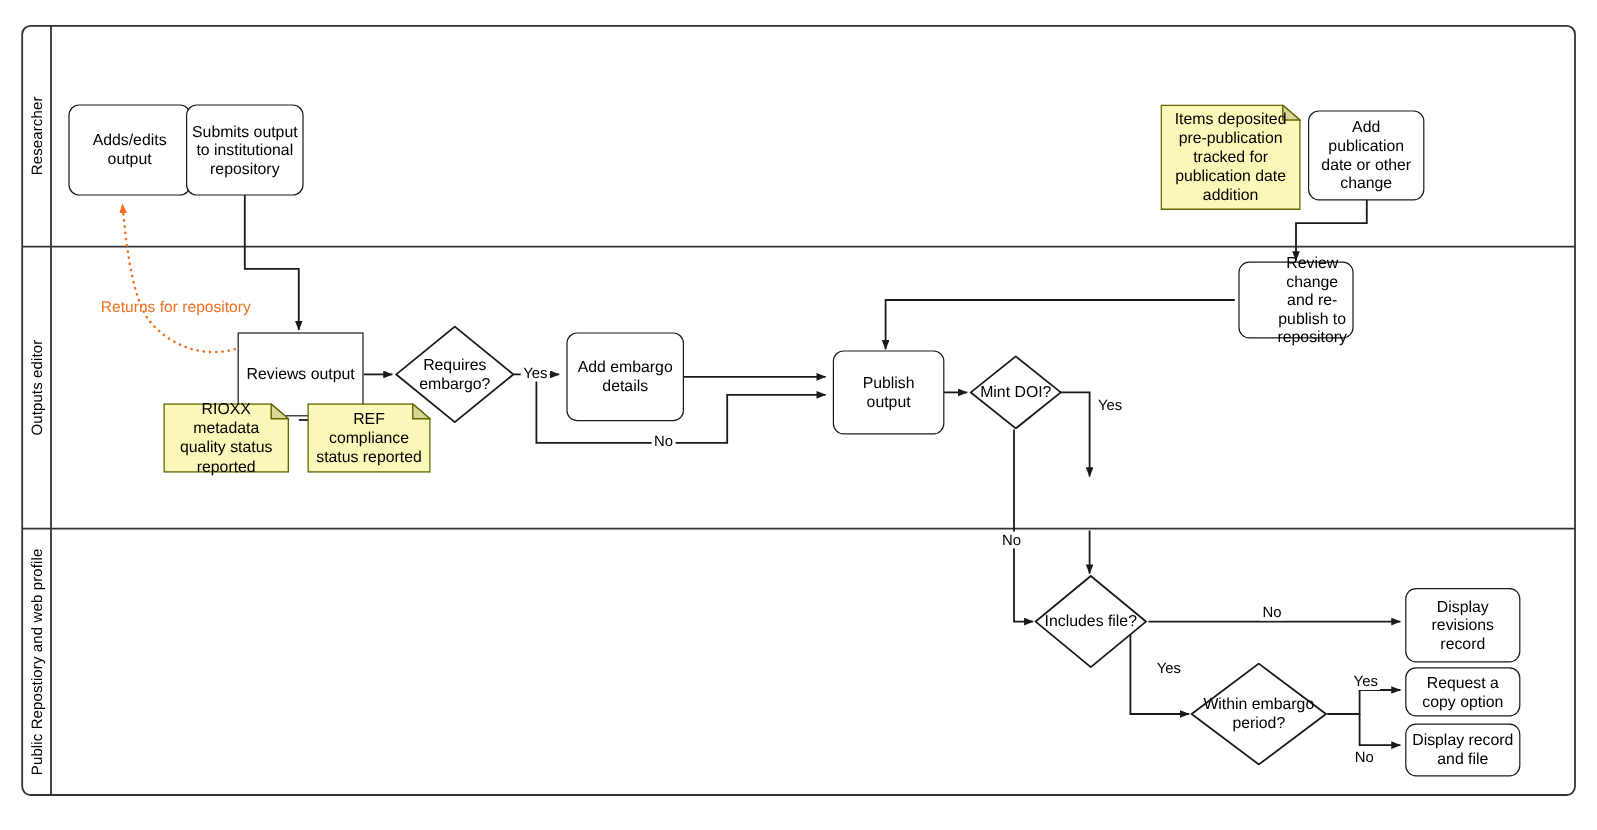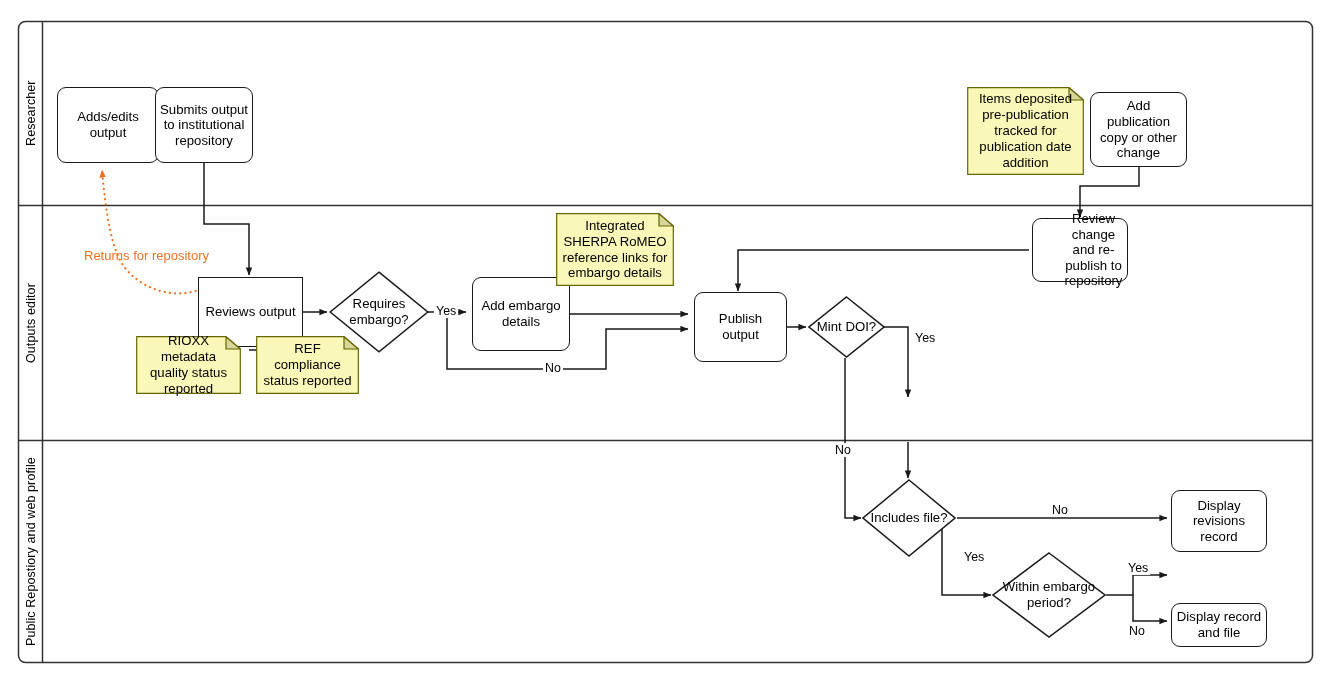--- a/index.html
+++ b/index.html
@@ -127,21 +127,21 @@
 
   <div class="node" style="left:57px;top:87px;width:102px;height:76px;">
     <span class="inner-txt">Adds/edits output</span>
   </div>
 
   <div class="node" style="left:155px;top:87px;width:98px;height:76px;">
     <span class="inner-txt">Submits output to institutional repository</span>
   </div>
 
   <div class="node" style="left:1090px;top:92px;width:97px;height:75px;">
-    <span class="inner-txt">Add publication copy or other change</span>
+    <span class="inner-txt">Add publication date or other change</span>
   </div>
 
   <div class="node sharp" style="left:198px;top:277px;width:105px;height:70px;">
     <span class="inner-txt">Reviews output</span>
   </div>
 
   <div class="diamond" style="left:329px;top:271px;width:100px;height:82px;">
     <svg viewBox="0 0 100 82" preserveAspectRatio="none">
       <polygon points="50,1.2 98.8,41 50,80.8 1.2,41" fill="#fff" stroke="#1a1a1a" stroke-width="1.5" vector-effect="non-scaling-stroke"></polygon>
     </svg>
@@ -179,20 +179,23 @@
     <svg viewBox="0 0 114 86" preserveAspectRatio="none">
       <polygon points="57,1 113,43 57,85 1,43" fill="#fff" stroke="#1a1a1a" stroke-width="1.5" vector-effect="non-scaling-stroke"></polygon>
     </svg>
     <span class="dtxt">Within embargo period?</span>
   </div>
 
   <div class="node" style="left:1171px;top:490px;width:96px;height:62px;">
     <span class="inner-txt">Display revisions record</span>
   </div>
 
+  <div class="node" style="left:1171px;top:556px;width:96px;height:41px;">
+    <span class="inner-txt">Request a copy option</span>
+  </div>
 
   <div class="node" style="left:1171px;top:603px;width:96px;height:44px;">
     <span class="inner-txt">Display record and file</span>
   </div>
 
   <div class="note" style="left:136px;top:336px;width:105px;height:58px;">
     <svg viewBox="0 0 105 58" preserveAspectRatio="none">
       <path d="M0.7,0.7 H90 L104.3,13 V57.3 H0.7 Z" fill="#FAF8B8" stroke="#666600" stroke-width="1.2" vector-effect="non-scaling-stroke"></path>
       <path d="M90,0.7 L104.3,13 H90 Z" fill="#D8D69B" stroke="#666600" stroke-width="1.2" vector-effect="non-scaling-stroke"></path>
     </svg>
@@ -200,27 +203,20 @@
   </div>
 
   <div class="note" style="left:256px;top:336px;width:103px;height:58px;">
     <svg viewBox="0 0 103 58" preserveAspectRatio="none">
       <path d="M0.7,0.7 H88 L102.3,13 V57.3 H0.7 Z" fill="#FAF8B8" stroke="#666600" stroke-width="1.2" vector-effect="non-scaling-stroke"></path>
       <path d="M88,0.7 L102.3,13 H88 Z" fill="#D8D69B" stroke="#666600" stroke-width="1.2" vector-effect="non-scaling-stroke"></path>
     </svg>
     <span class="inner-txt">REF compliance status reported</span>
   </div>
 
-  <div class="note" style="left:556px;top:213px;width:118px;height:73px;">
-    <svg viewBox="0 0 118 73" preserveAspectRatio="none">
-      <path d="M0.7,0.7 H103 L117.3,13 V72.3 H0.7 Z" fill="#FAF8B8" stroke="#666600" stroke-width="1.2" vector-effect="non-scaling-stroke"></path>
-      <path d="M103,0.7 L117.3,13 H103 Z" fill="#D8D69B" stroke="#666600" stroke-width="1.2" vector-effect="non-scaling-stroke"></path>
-    </svg>
-    <span class="inner-txt">Integrated SHERPA RoMEO reference links for embargo details</span>
-  </div>
 
   <div class="note" style="left:967px;top:87px;width:117px;height:88px;">
     <svg viewBox="0 0 117 88" preserveAspectRatio="none">
       <path d="M0.7,0.7 H102 L116.3,13 V87.3 H0.7 Z" fill="#FAF8B8" stroke="#666600" stroke-width="1.2" vector-effect="non-scaling-stroke"></path>
       <path d="M102,0.7 L116.3,13 H102 Z" fill="#D8D69B" stroke="#666600" stroke-width="1.2" vector-effect="non-scaling-stroke"></path>
     </svg>
     <span class="inner-txt">Items deposited pre-publication tracked for publication date addition</span>
   </div>
 
   <div class="edge-label orange" style="left:82px;top:248px;">

